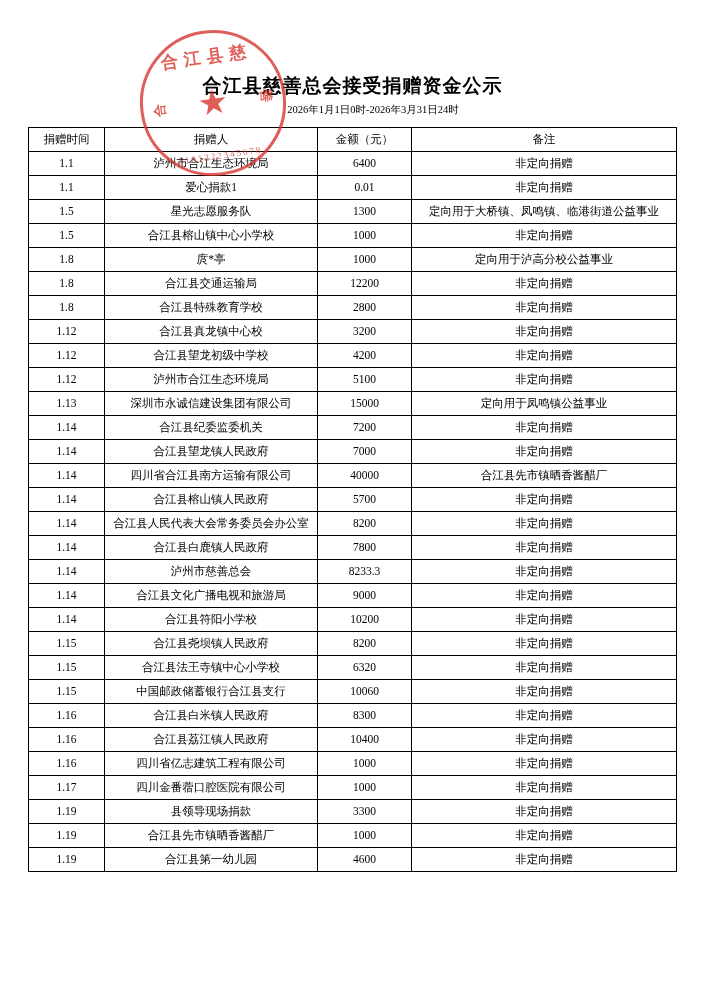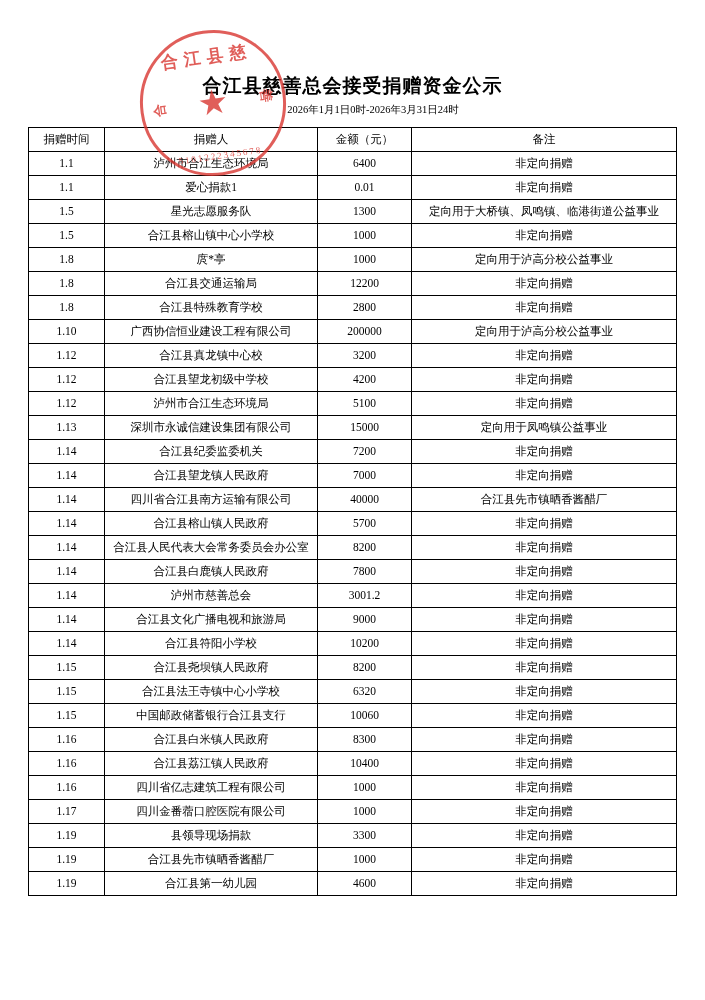--- a/index.html
+++ b/index.html
@@ -209,26 +209,20 @@
           <td>12200</td>
           <td>非定向捐赠</td>
         </tr>
         <tr>
           <td>1.8</td>
           <td>合江县特殊教育学校</td>
           <td>2800</td>
           <td>非定向捐赠</td>
         </tr>
         <tr>
-          <td>1.10</td>
-          <td>广西协信恒业建设工程有限公司</td>
-          <td>200000</td>
-          <td>定向用于泸高分校公益事业</td>
-        </tr>
-        <tr>
           <td>1.12</td>
           <td>合江县真龙镇中心校</td>
           <td>3200</td>
           <td>非定向捐赠</td>
         </tr>
         <tr>
           <td>1.12</td>
           <td>合江县望龙初级中学校</td>
           <td>4200</td>
           <td>非定向捐赠</td>
@@ -277,21 +271,21 @@
         </tr>
         <tr>
           <td>1.14</td>
           <td>合江县白鹿镇人民政府</td>
           <td>7800</td>
           <td>非定向捐赠</td>
         </tr>
         <tr>
           <td>1.14</td>
           <td>泸州市慈善总会</td>
-          <td>3001.2</td>
+          <td>8233.3</td>
           <td>非定向捐赠</td>
         </tr>
         <tr>
           <td>1.14</td>
           <td>合江县文化广播电视和旅游局</td>
           <td>9000</td>
           <td>非定向捐赠</td>
         </tr>
         <tr>
           <td>1.14</td>

